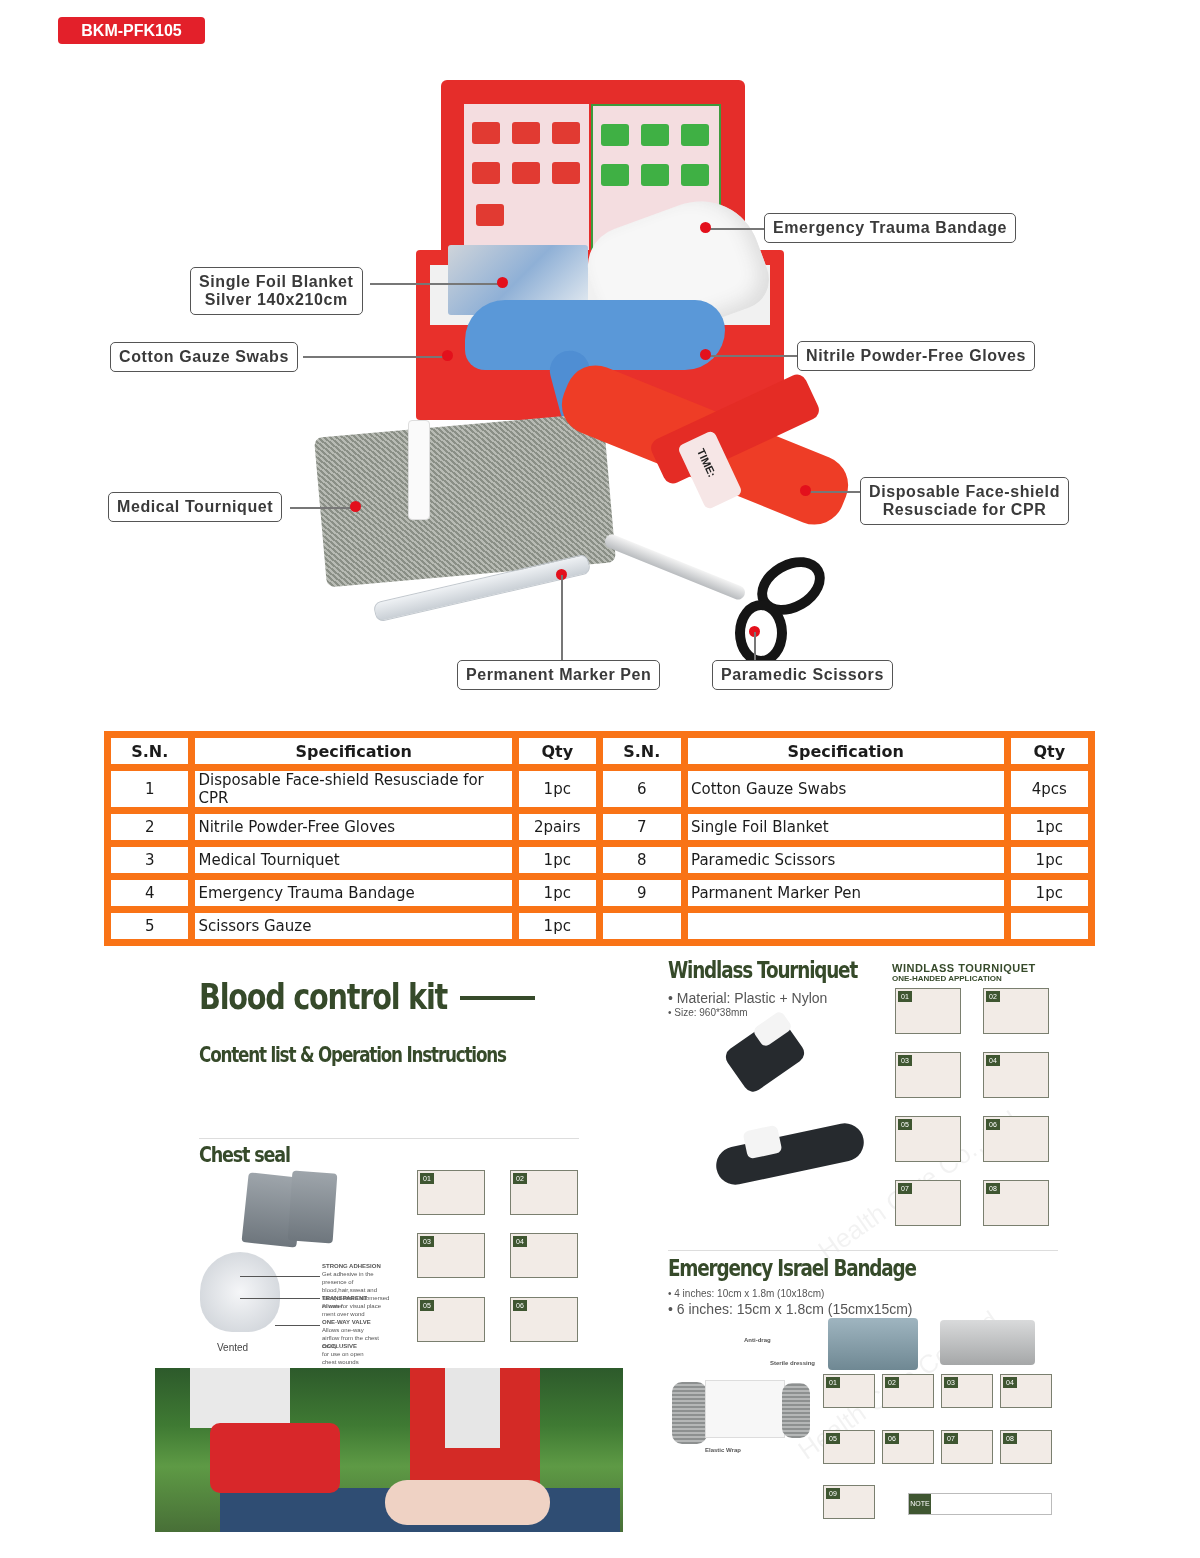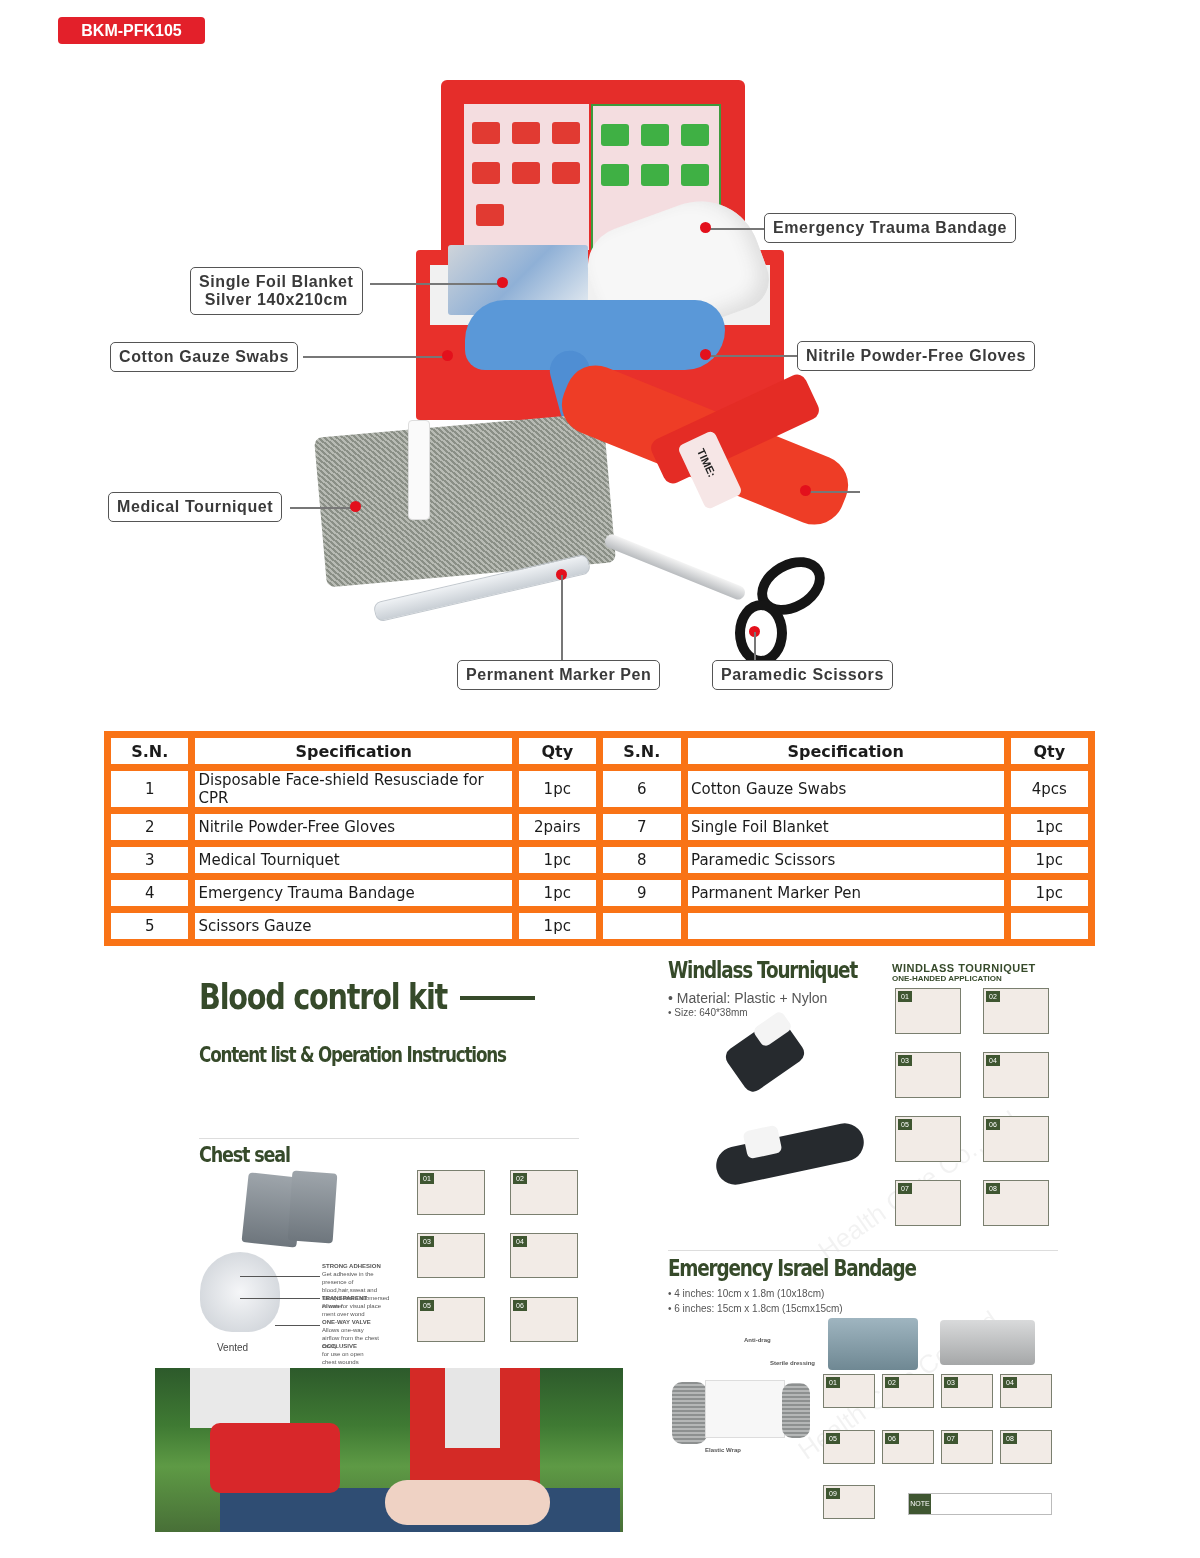--- a/index.html
+++ b/index.html
@@ -158,20 +158,24 @@
   <div class="dot" style="left:442px;top:290px;"></div>
 
   <div class="callout" style="left:797px;top:281px;">Nitrile Powder-Free Gloves</div>
   <div class="leader" style="left:710px;top:295px;width:87px;height:1.5px;"></div>
   <div class="dot" style="left:700px;top:289px;"></div>
 
   <div class="callout" style="left:108px;top:432px;">Medical Tourniquet</div>
   <div class="leader" style="left:290px;top:447px;width:64px;height:1.5px;"></div>
   <div class="dot" style="left:350px;top:441px;"></div>
 
+  <div class="callout" style="left:860px;top:417px;">
+    <div>Disposable Face-shield</div>
+    <div>Resusciade for CPR</div>
+  </div>
   <div class="leader" style="left:806px;top:431px;width:54px;height:1.5px;"></div>
   <div class="dot" style="left:800px;top:425px;"></div>
 
   <div class="dot" style="left:556px;top:509px;"></div>
   <div class="leader" style="left:561px;top:515px;width:1.5px;height:86px;"></div>
   <div class="callout" style="left:457px;top:600px;">Permanent Marker Pen</div>
 
   <div class="dot" style="left:749px;top:566px;"></div>
   <div class="leader" style="left:754px;top:572px;width:1.5px;height:29px;"></div>
   <div class="callout" style="left:712px;top:600px;">Paramedic Scissors</div>
@@ -301,21 +305,21 @@
     <div class="dummy"></div>
   </div>
 </div>
 
 <div class="lower-right">
   <div class="watermark" style="left:140px;top:220px;">Health Care Co., Ltd</div>
   <div class="watermark" style="left:120px;top:420px;">Health Care Co., Ltd</div>
 
   <div class="green-title sec-title" style="left:8px;top:7px;font-size:23px;">Windlass Tourniquet</div>
   <div class="small-txt" style="left:8px;top:42px;font-size:14px;">• Material: Plastic + Nylon</div>
-  <div class="small-txt" style="left:8px;top:57px;font-size:10px;">• Size: 640*38mm</div>
+  <div class="small-txt" style="left:8px;top:57px;font-size:10px;">• Size: 960*38mm</div>
 
   <div class="tq-black" style="left:70px;top:80px;width:70px;height:50px;transform:rotate(-35deg);"></div>
   <div class="tq-white" style="left:95px;top:68px;width:35px;height:22px;transform:rotate(-35deg);"></div>
   <div class="tq-black" style="left:55px;top:185px;width:150px;height:38px;border-radius:20px;transform:rotate(-12deg);"></div>
   <div class="tq-white" style="left:85px;top:178px;width:35px;height:28px;transform:rotate(-12deg);"></div>
 
   <div class="small-txt" style="left:232px;top:12px;font-size:11px;font-weight:bold;color:#364a2a;letter-spacing:0.5px;">WINDLASS TOURNIQUET</div>
   <div class="small-txt" style="left:232px;top:23px;font-size:8px;font-weight:bold;color:#364a2a;">ONE-HANDED APPLICATION</div>
 
   <div class="panel" style="left:235px;top:38px;width:66px;height:46px;">
@@ -339,21 +343,21 @@
   <div class="panel" style="left:235px;top:230px;width:66px;height:46px;">
       <div class="num">07</div>
     </div>
   <div class="panel" style="left:323px;top:230px;width:66px;height:46px;">
       <div class="num">08</div>
     </div>
 
   <div class="hr" style="left:8px;top:300px;width:390px;"></div>
   <div class="green-title sec-title" style="left:8px;top:305px;font-size:23px;">Emergency Israel Bandage</div>
   <div class="small-txt" style="left:8px;top:338px;font-size:10px;">• 4 inches: 10cm x 1.8m (10x18cm)</div>
-  <div class="small-txt" style="left:8px;top:353px;font-size:10px;">• 6 inches: 15cm x 1.8cm (15cmx15cm)</div>
+  <div class="small-txt" style="left:8px;top:353px;font-size:14px;">• 6 inches: 15cm x 1.8cm (15cmx15cm)</div>
 
   <div class="pouch" style="left:168px;top:368px;width:90px;height:52px;background:linear-gradient(#9fb5c0,#6f8893);"></div>
   <div class="pouch" style="left:280px;top:370px;width:95px;height:45px;background:linear-gradient(#d9dadb,#a5a7a8);"></div>
 
   <div class="roll-grey" style="left:12px;top:432px;width:35px;height:62px;"></div>
   <div style="position:absolute;left:45px;top:430px;width:80px;height:58px;background:#f7f7f7;border:1px solid #ddd;"></div>
   <div class="roll-grey" style="left:122px;top:433px;width:28px;height:55px;"></div>
   <div class="small-txt" style="left:84px;top:384px;font-size:6px;font-weight:bold;">Anti-drag</div>
   <div class="small-txt" style="left:110px;top:407px;font-size:6px;font-weight:bold;">Sterile dressing</div>
   <div class="small-txt" style="left:45px;top:494px;font-size:6px;font-weight:bold;">Elastic Wrap</div>

